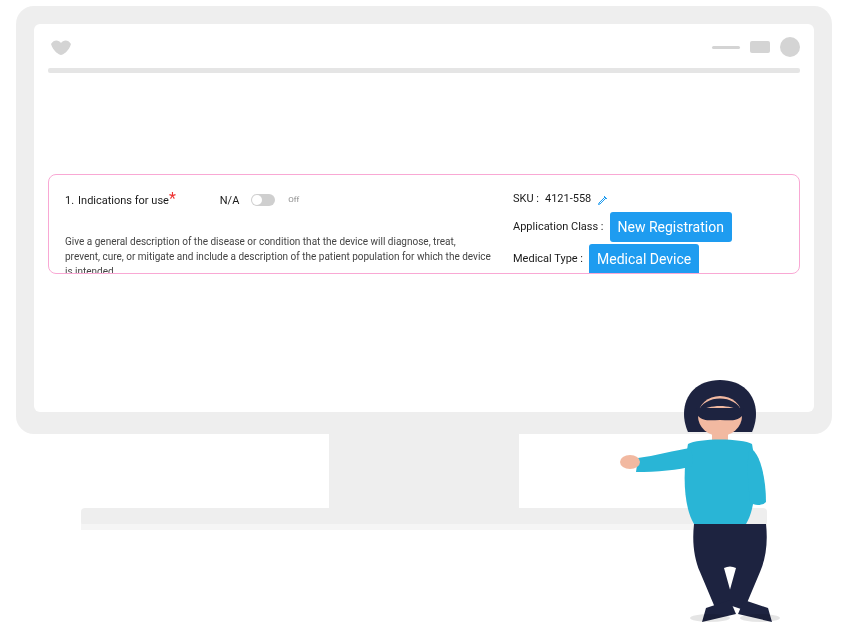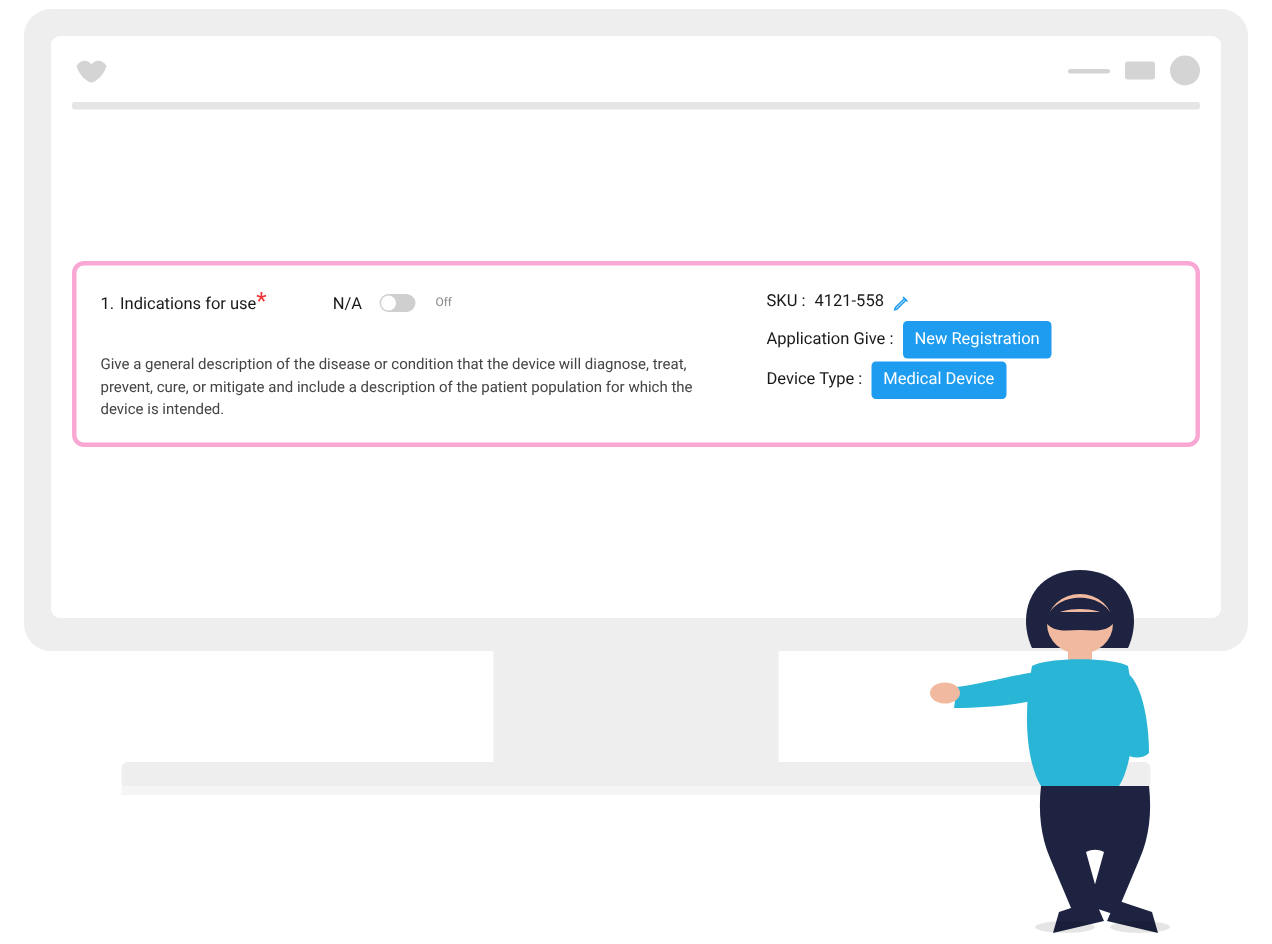--- a/index.html
+++ b/index.html
@@ -13,38 +13,38 @@
   
   .topbar{position:absolute;left:14px;top:10px;right:14px;height:26px;display:flex;align-items:center;}
   .topbar .spacer{flex:1;}
   .logo{width:26px;height:18px;display:inline-block;}
   .logo svg{width:26px;height:18px;fill:#d4d4d4;}
   .th-line{width:28px;height:3px;background:#d4d4d4;border-radius:2px;margin-right:10px;}
   .th-box{width:20px;height:12px;background:#d4d4d4;border-radius:2px;margin-right:10px;}
   .th-circ{width:20px;height:20px;background:#d4d4d4;border-radius:50%;}
   .baseline{position:absolute;left:14px;right:14px;top:44px;height:5px;background:#e5e5e5;border-radius:2px;}
   
-  .card{position:absolute;left:14px;right:14px;top:150px;border:3px solid #f9a8d4;border-radius:8px;padding:14px 16px;box-sizing:border-box;height:124px;overflow:hidden;}
+  .card{position:absolute;left:14px;right:14px;top:150px;border:1px solid #f9a8d4;border-radius:8px;padding:14px 16px;box-sizing:border-box;height:100px;overflow:hidden;}
   .card-flex{display:flex;}
   .left{flex:1;padding-right:20px;}
   .right{width:270px;font-size:11px;line-height:1.9;}
   .sec-title{font-size:11px;}
   .req{color:#e33;}
   .na{display:inline-block;margin-left:40px;margin-right:8px;font-size:11px;}
   .toggle{display:inline-flex;align-items:center;vertical-align:middle;}
   .tog-track{width:24px;height:12px;background:#cfcfcf;border-radius:7px;position:relative;display:inline-block;}
   .tog-knob{position:absolute;left:1px;top:1px;width:10px;height:10px;background:#fff;border-radius:50%;}
   .tog-label{font-size:8px;color:#888;margin-left:13px;}
   .desc{font-size:10px;color:#444;line-height:1.5;margin-top:26px;}
   .open-ed{margin-top:14px;display:inline-block;padding:3px 10px;border:1px solid #c9c9c9;border-radius:3px;font-size:10px;color:#333;background:#fff;}
   .kv{display:flex;align-items:center;margin-bottom:2px;}
   .kv .k{white-space:nowrap;margin-right:6px;}
   .flag{width:16px;height:10px;display:inline-block;margin-right:5px;vertical-align:middle;}
   .flag svg{width:16px;height:10px;}
-  .badge{display:inline-block;background:#1e9cf0;color:#fff;font-size:11px;padding:2px 8px;border-radius:3px;}
+  .badge{display:inline-block;background:#1e9cf0;color:#fff;font-size:14px;padding:2px 8px;border-radius:3px;}
   .edit{width:12px;height:12px;display:inline-block;margin-left:6px;vertical-align:middle;}
   .edit svg{width:12px;height:12px;fill:none;stroke:#1e9cf0;stroke-width:2;}
   
   .person{position:absolute;left:600px;top:362px;width:230px;height:260px;}
   .person svg{width:230px;height:260px;}
 </style>
 </head>
 <body>
 
 <div class="stage">
@@ -87,25 +87,25 @@
               <span class="k">SKU :</span>
               <span>4121-558</span>
               <span class="edit">
                 <svg viewBox="0 0 24 24">
                     <path d="M3 21l3-1 12-12-2-2L4 18l-1 3z"></path>
                     <path d="M14 4l6 6"></path>
                   </svg>
               </span>
             </div>
             <div class="kv">
-              <span class="k">Application Give :</span>
+              <span class="k">Application Class :</span>
               <span class="badge">New Registration</span>
             </div>
             <div class="kv">
-              <span class="k">Device Type :</span>
+              <span class="k">Medical Type :</span>
               <span class="badge">Medical Device</span>
             </div>
           </div>
         </div>
       </div>
     </div>
   </div>
   <div class="neck"></div>
   <div class="base"></div>
   <div class="base2"></div>

